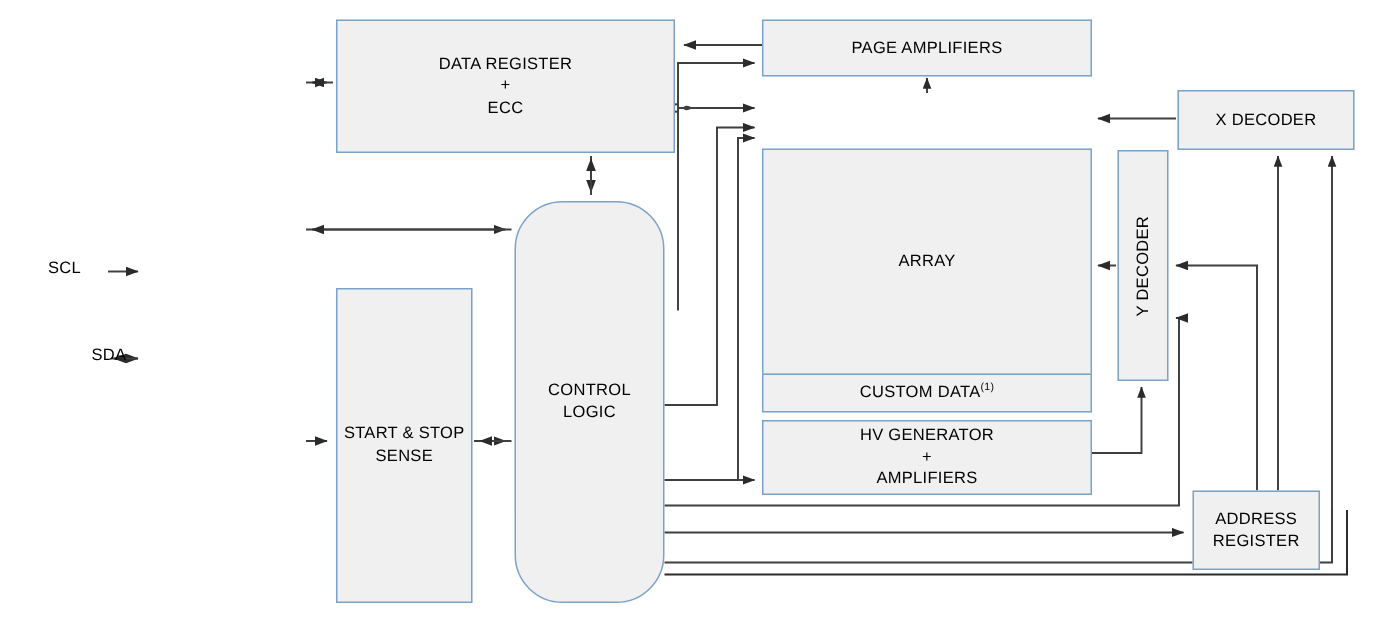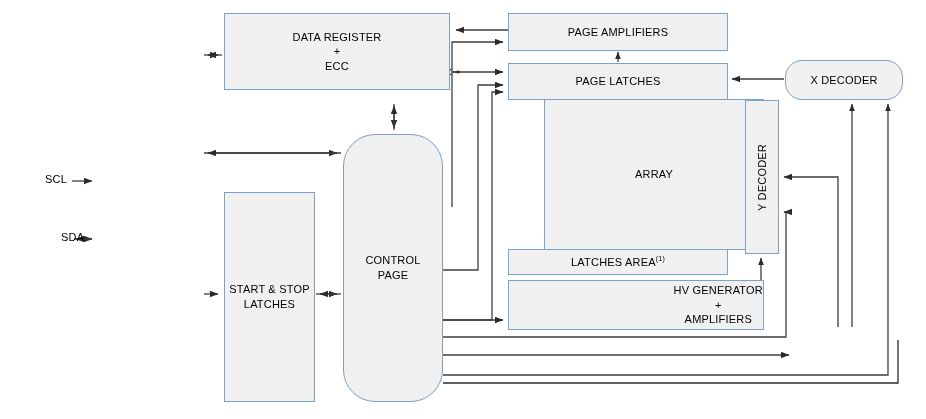--- a/index.html
+++ b/index.html
@@ -81,73 +81,76 @@
 
       <line x1="852" y1="327" x2="852" y2="104" marker-end="url(#arS)"></line>
 
       <polyline points="443,375 888,375 888,104" marker-end="url(#arS)"></polyline>
 
       <polyline points="898,340 898,383 443,383" stroke="#2b2b2b"></polyline>
     </g>
   </svg>
 
 
-  <div class="blk blue" style="left:224px;top:13px;width:226px;height:77px;">
+  <div class="blk blue" style="left:224px;top:13px;width:226px;height:89px;">
     <div>
       <div>DATA REGISTER</div>
       <div>+</div>
       <div>ECC</div>
     </div>
   </div>
 
   <div class="blk blue" style="left:224px;top:192px;width:91px;height:210px;">
     <div>
       <div>START &amp; STOP</div>
-      <div>LATCHES</div>
+      <div>SENSE</div>
     </div>
   </div>
 
   <div class="blk blue" style="left:343px;top:134px;width:100px;height:268px;border-radius:32px;">
     <div>
       <div>CONTROL</div>
-      <div>PAGE</div>
+      <div>LOGIC</div>
     </div>
   </div>
 
   <div class="blk blue" style="left:508px;top:13px;width:220px;height:38px;">
     <span>PAGE AMPLIFIERS</span>
   </div>
 
-  <div class="blk blue" style="left:508px;top:63px;width:220px;height:37px;">
-    <span>PAGE LATCHES</span>
-  </div>
 
-  <div class="blk blue" style="left:508px;top:99px;width:220px;height:151px;margin-left:36px;">
+  <div class="blk blue" style="left:508px;top:99px;width:220px;height:151px;">
     <span>ARRAY</span>
   </div>
 
   <div class="blk blue" style="left:508px;top:249px;width:220px;height:26px;">
     <span>
-      <span>LATCHES AREA</span><span class="ftn">(1)</span>
+      <span>CUSTOM DATA</span><span class="ftn">(1)</span>
     </span>
   </div>
 
-  <div class="blk blue" style="left:508px;top:280px;width:256px;height:50px;justify-content:flex-end;">
+  <div class="blk blue" style="left:508px;top:280px;width:220px;height:50px;">
     <div>
       <div>HV GENERATOR</div>
       <div>+</div>
       <div>AMPLIFIERS</div>
     </div>
   </div>
 
   <div class="blk blue" style="left:745px;top:100px;width:34px;height:154px;">
     <span class="vert">Y DECODER</span>
   </div>
 
-  <div class="blk blue" style="left:785px;top:60px;width:118px;height:40px;border-radius:17px;">
+  <div class="blk blue" style="left:785px;top:60px;width:118px;height:40px;">
     <span>X DECODER</span>
   </div>
 
+  <div class="blk blue" style="left:795px;top:327px;width:85px;height:53px;">
+    <div>
+      <div>ADDRESS</div>
+      <div>REGISTER</div>
+    </div>
+  </div>
 
-  <div class="sig" style="left:45px;top:173px;">SCL</div>
+  <div class="sig" style="left:32px;top:173px;">SCL</div>
   <div class="sig" style="left:43px;top:231px;margin-left:18px;">SDA</div>
 
 </div>
 
 </body></html>

